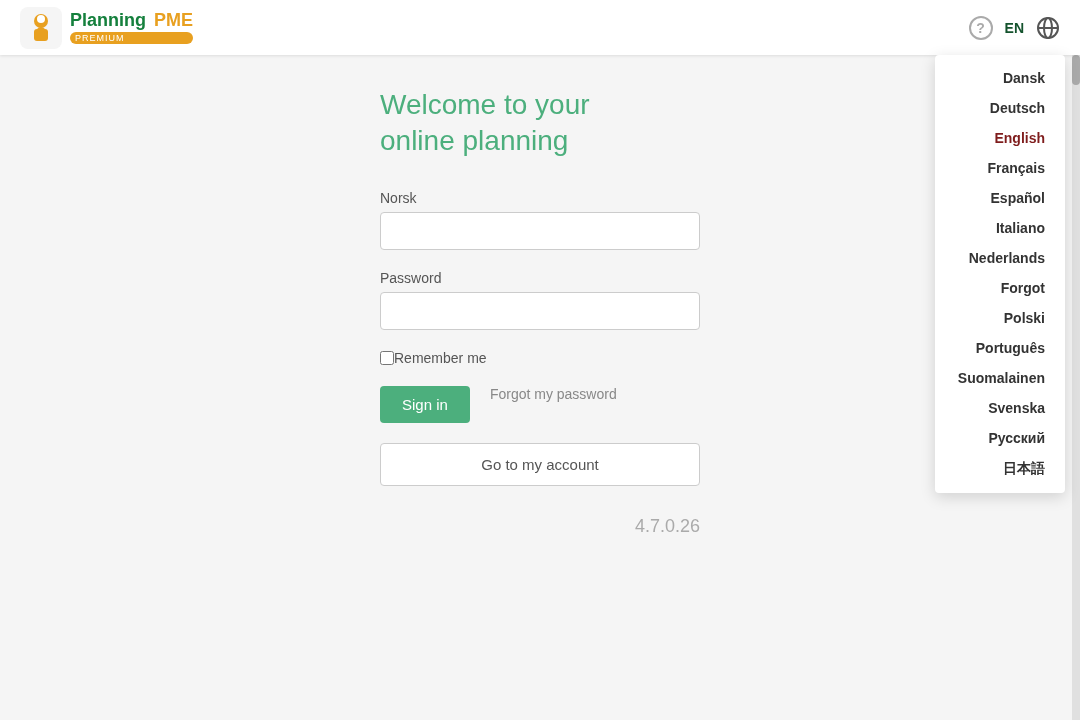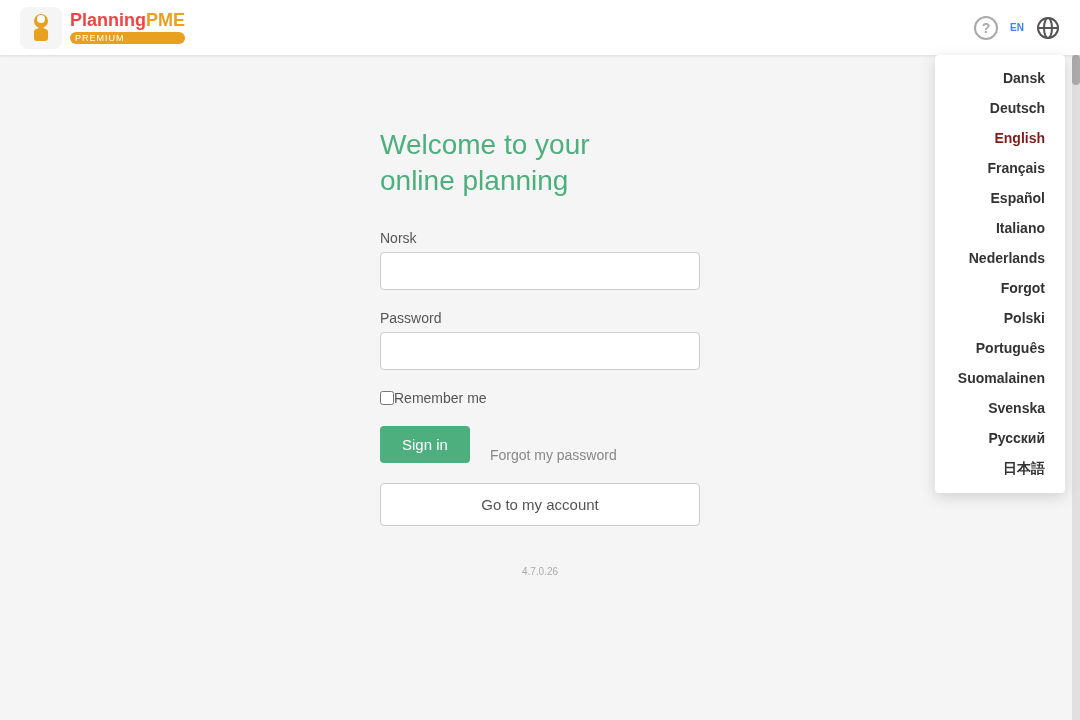--- a/index.html
+++ b/index.html
@@ -33,26 +33,27 @@
       width: 42px;
       height: 42px;
     }
     .logo-text-area {
       display: flex;
       flex-direction: column;
     }
     .logo-planning {
       font-size: 18px;
       font-weight: bold;
-      color: #ef4444;
+      color: #15803d;
       line-height: 1.1;
     }
     .logo-pme {
       color: #555;
       font-weight: bold;
+      padding-left: 8px;
     }
     .logo-premium {
       font-size: 9px;
       background: #e8a020;
       color: white;
       padding: 1px 5px;
       border-radius: 6px;
       letter-spacing: 1px;
       text-transform: uppercase;
       margin-top: 1px;
@@ -71,38 +72,38 @@
       border-radius: 50%;
       display: flex;
       align-items: center;
       justify-content: center;
       color: #aaa;
       font-size: 14px;
       font-weight: bold;
       cursor: pointer;
     }
     .lang-code {
-      color: #3b82f6;
-      font-size: 10px;
+      color: #14532d;
+      font-size: 14px;
       font-weight: bold;
       cursor: pointer;
     }
     .globe-icon {
       width: 24px;
       height: 24px;
       cursor: pointer;
       color: #555;
     }
 
     
     .main-content {
       display: flex;
       justify-content: center;
       align-items: flex-start;
-      padding-top: 72px;
+      padding-top: 32px;
     }
 
     .login-form-container {
       width: 320px;
     }
 
     .welcome-title {
       color: #4caf7d;
       font-size: 28px;
       font-weight: 400;
@@ -141,21 +142,21 @@
       cursor: pointer;
     }
     .remember-label {
       font-size: 14px;
       color: #555;
       cursor: pointer;
     }
 
     .actions-row {
       display: flex;
-      align-items: flex-end;
+      align-items: flex-start;
       gap: 20px;
       margin-bottom: 20px;
     }
     .sign-in-btn {
       background: #4caf7d;
       color: white;
       border: none;
       border-radius: 4px;
       padding: 10px 22px;
       font-size: 15px;
@@ -176,24 +177,23 @@
       border: 1px solid #ccc;
       border-radius: 4px;
       padding: 12px;
       font-size: 15px;
       cursor: pointer;
       text-align: center;
       margin-bottom: 30px;
     }
 
     .version-text {
-      text-align: center;
+      text-align: right;
       color: #aaa;
-      font-size: 10px;
-      margin-top: 10px;
+      font-size: 18px;
     }
 
     
     .lang-dropdown {
       position: absolute;
       top: 55px;
       right: 15px;
       background: white;
       border-radius: 4px;
       box-shadow: 0 4px 15px rgba(0,0,0,0.15);

